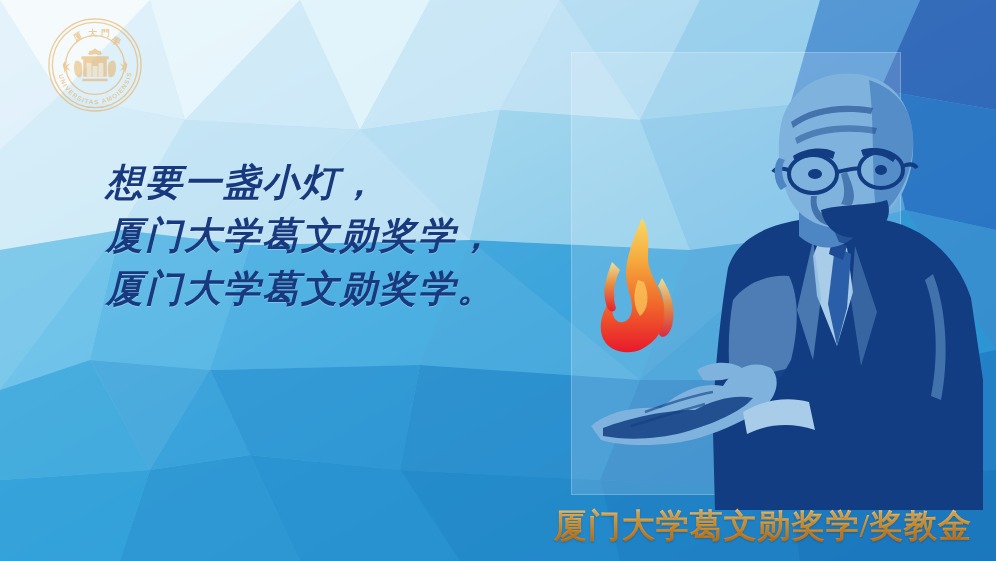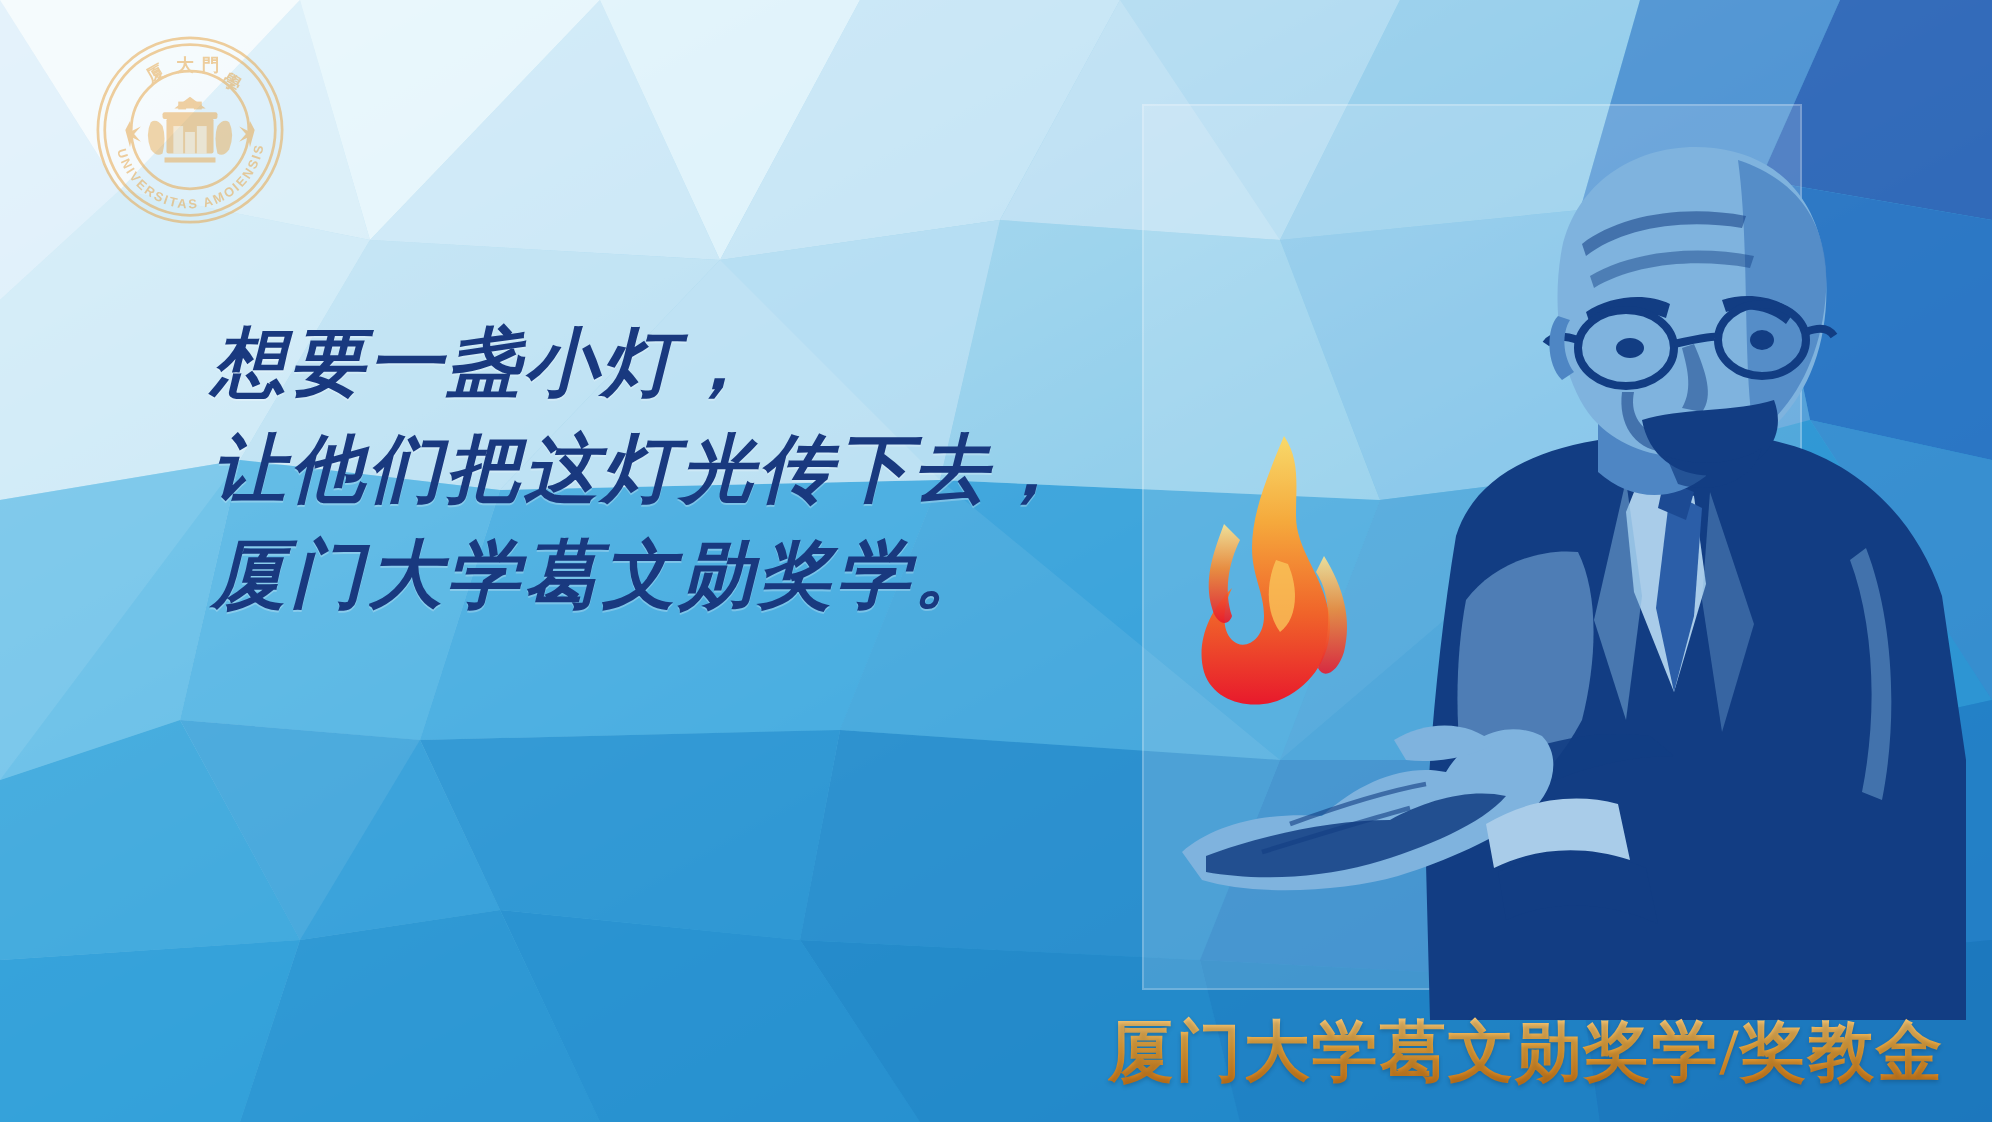--- a/index.html
+++ b/index.html
@@ -329,21 +329,21 @@
                C80 78 84 94 80 110
                C77 120 70 124 67 118
                C74 102 74 82 66 70 Z" fill="url(#flameGrad2)" opacity=".88"></path>
 
       <path d="M46 64 C40 78 42 92 48 100 C56 94 58 80 52 66 Z" fill="#f9c95c" opacity=".75"></path>
     </svg>
   </div>
 
   <div id="quote">
     <span class="qline">想要一盏小灯，</span>
-    <span class="qline">让他们把这灯光传下去，</span>
+    <span class="qline">厦门大学葛文勋奖学，</span>
     <span class="qline">厦门大学葛文勋奖学。</span>
   </div>
 
   <div id="title-bar">
     <span id="title-text">厦门大学葛文勋奖学/奖教金</span>
   </div>
 
 </div>
 
 </body></html>

